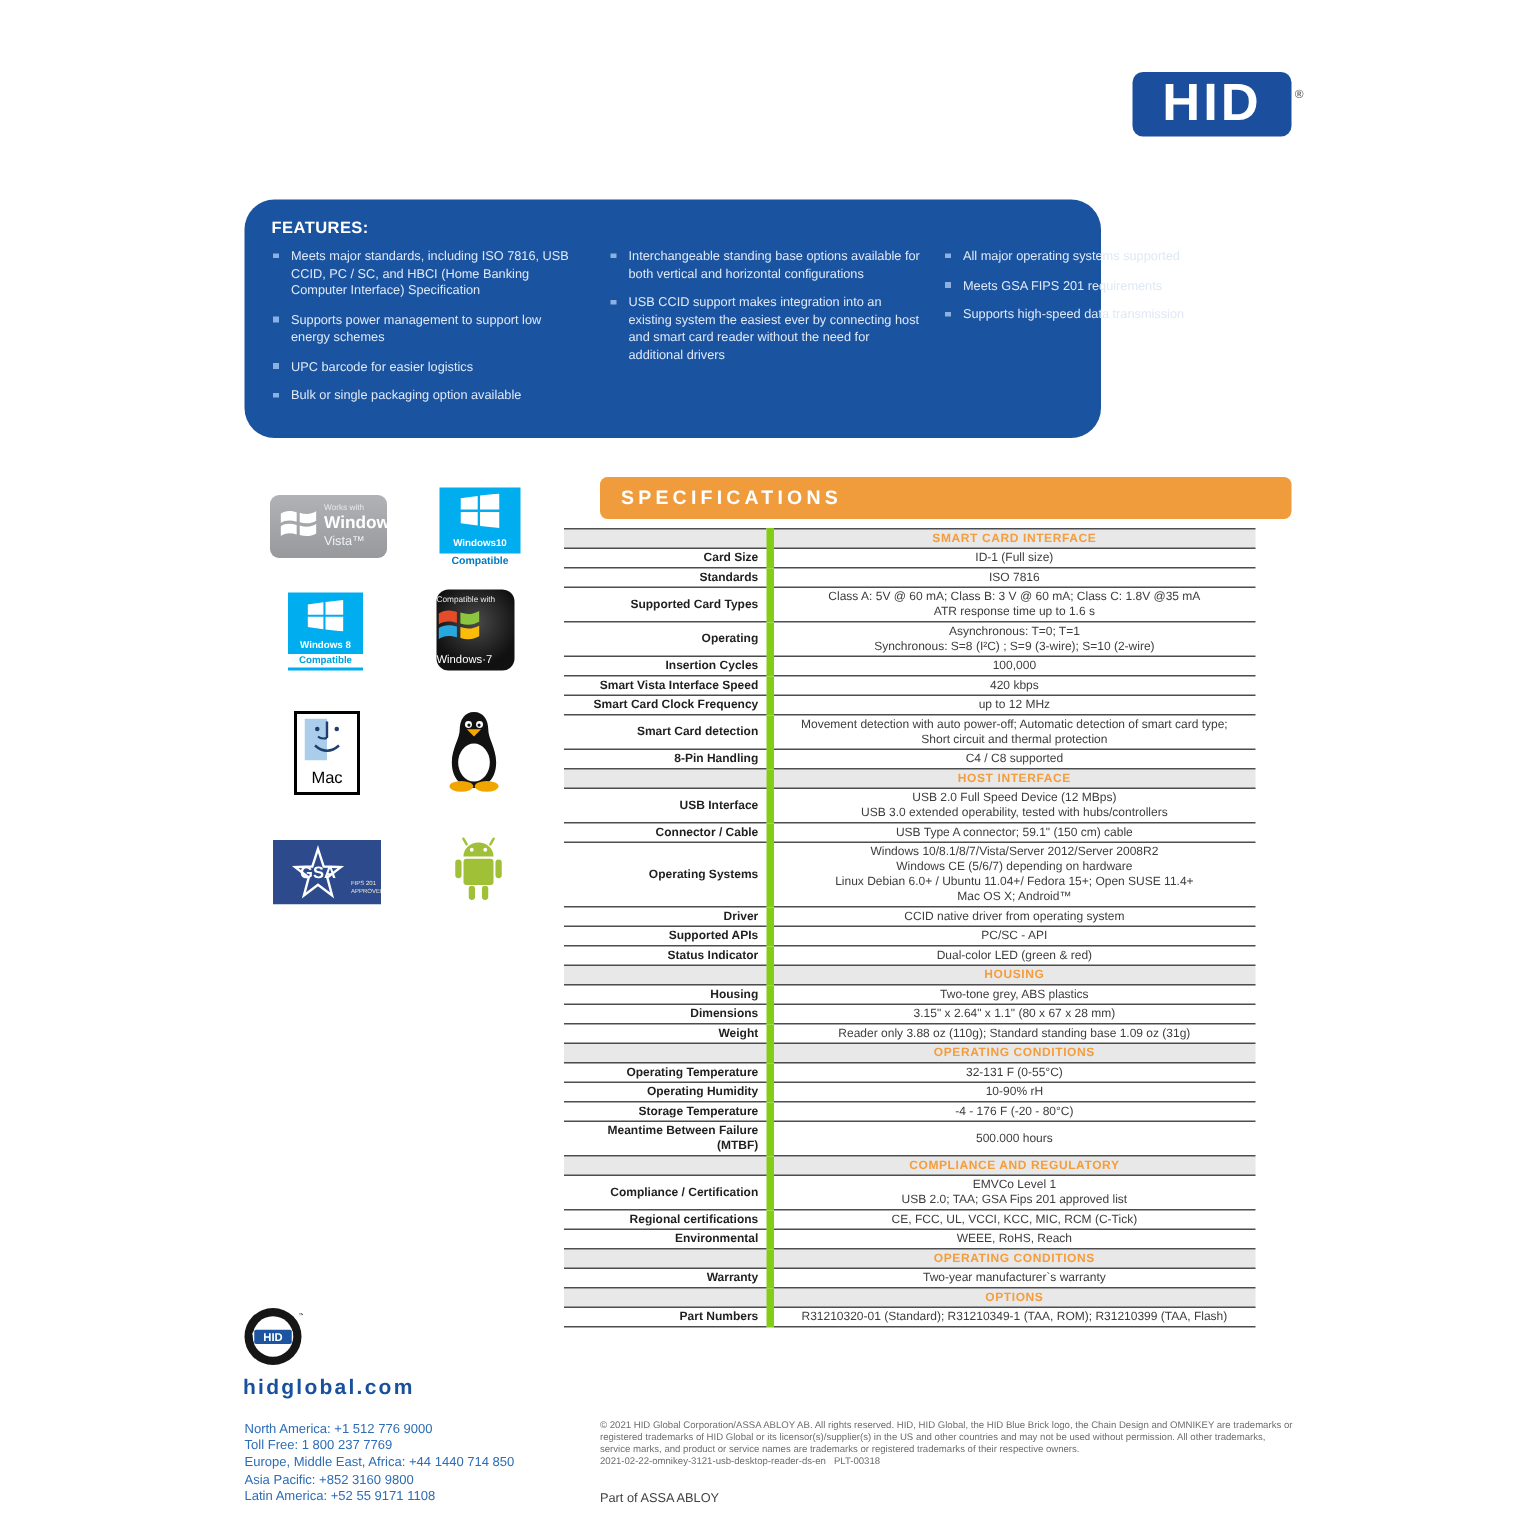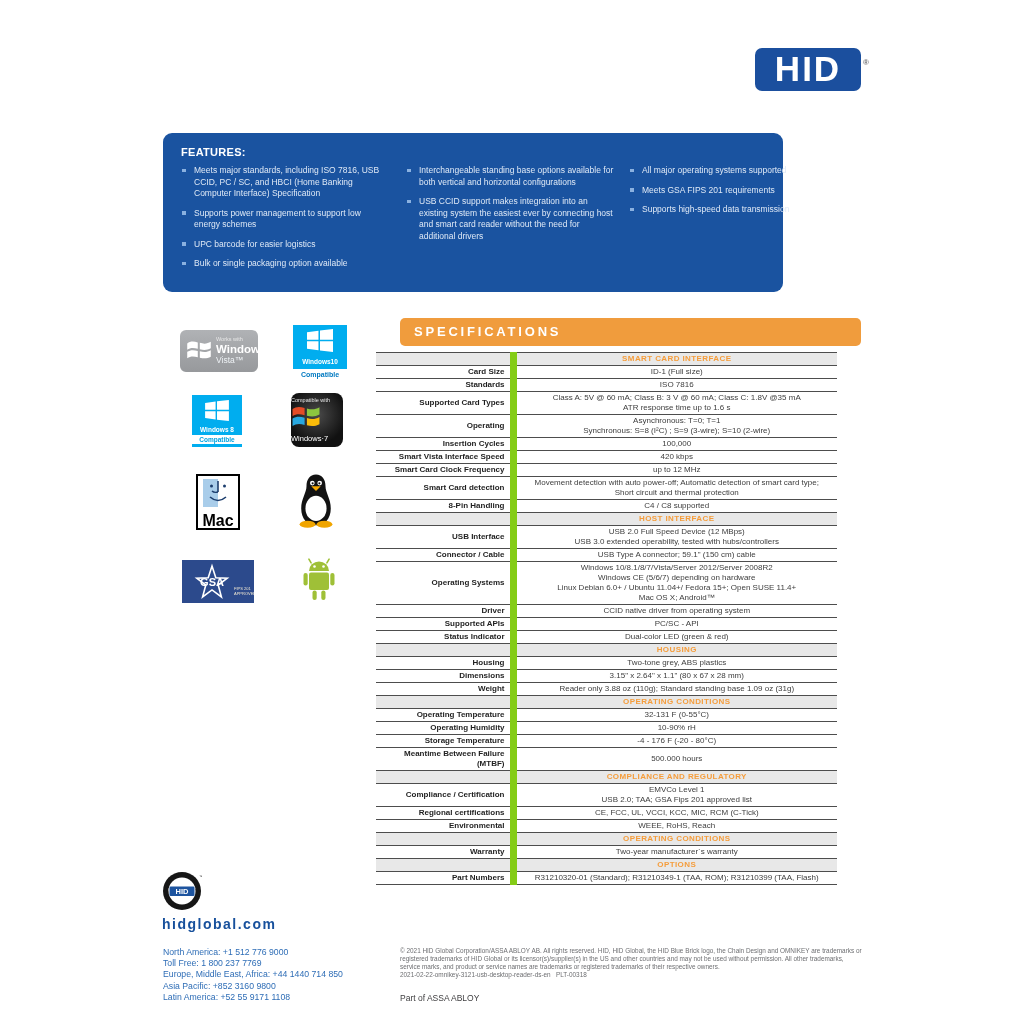--- a/index.html
+++ b/index.html
@@ -10,22 +10,22 @@
   }
   
   .hid-logo {
     position:absolute; left:755px; top:48px; width:106px; height:43px;
     background:#1b4f9e; border-radius:7px; color:#fff; text-align:center;
     font-weight:bold; font-size:35px; line-height:42px; letter-spacing:2px;
   }
   .hid-logo .reg { position:absolute; right:-8px; top:-6px; font-size:8px; color:#6d6e71; letter-spacing:0; }
   
   .features-box {
-    position:absolute; left:163px; top:133px; width:620px; height:159px;
-    background:#1a53a0; border-radius:9px; color:#dfe9f6;
+    position:absolute; left:163px; top:133px; width:571px; height:159px;
+    background:#1a53a0; border-radius:20px; color:#dfe9f6;
   }
   .features-title { position:absolute; left:18px; top:13px; color:#ffffff; font-weight:bold; font-size:11px; letter-spacing:.3px; }
   .features-col { position:absolute; top:32px; list-style:none; }
   .features-col.c0 { left:18px;  width:205px; }
   .features-col.c1 { left:243px; width:210px; }
   .features-col.c2 { left:466px; width:222px; }
   .features-col li {
     position:relative; padding-left:13px; margin-bottom:8px;
     font-size:8.5px; line-height:11.5px; color:#dfe9f6;
   }
@@ -44,38 +44,38 @@
   .win10-name { color:#fff; font-size:6.5px; font-weight:bold; margin-top:2px; }
   .win10-sub { color:#0079c1; font-size:7px; font-weight:bold; margin-top:2px; }
   .win8-badge { left:192px; top:395px; width:50px; height:52px; background:#00adef; text-align:center; padding-top:5px; }
   .win8-name { color:#fff; font-size:6.5px; font-weight:bold; margin-top:1px; }
   .win8-sub { background:#fff; color:#00a3e0; font-size:6.5px; font-weight:bold; margin-top:2px; line-height:9px; }
   .win7-badge { left:291px; top:393px; width:52px; height:54px; border-radius:8px;
     background:radial-gradient(circle at 50% 40%, #4a4a4a 0%, #111 70%); text-align:left; padding-top:4px; }
   .win7-top { color:#e8e8e8; font-size:5.5px; }
   .win7-name { color:#fff; font-size:7.5px; margin-top:1px; }
   .mac-badge { left:196px; top:474px; width:44px; height:56px; background:#fff; border:2px solid #000; text-align:center; padding-top:3px; }
-  .mac-name { font-size:16px; color:#000; margin-top:1px; font-weight:bold; }
+  .mac-name { font-size:11px; color:#000; margin-top:1px; font-weight:normal; }
   .tux-badge { left:297px; top:473px; }
   .gsa-badge { left:182px; top:560px; }
   .android-badge { left:299px; top:556px; }
   
   .spec-bar {
     position:absolute; left:400px; top:318px; width:461px; height:28px;
     background:#f09c3d; border-radius:5px; color:#fff; font-weight:bold;
     font-size:13px; letter-spacing:2.8px; line-height:28px; padding-left:14px;
   }
   .spec-table-wrap { position:absolute; left:376px; top:352px; width:461px; }
   table.spec { width:461px; border-collapse:collapse; table-layout:fixed; }
   table.spec td { border-top:1px solid #4d4d4d; vertical-align:middle; }
   table.spec tr:last-child td { border-bottom:1px solid #4d4d4d; }
   td.lbl {
     width:137px; text-align:right; font-weight:bold; color:#1f1f1f;
     font-size:8px; line-height:10px; padding:1px 5px 1px 2px;
-    border-right:7px solid #84cc16;
+    border-right:5px solid #84cc16;
   }
   td.val { text-align:center; color:#3d3d3d; font-size:8px; line-height:10px; padding:1px 6px; }
   tr.sec-row td { background:#e8e8e8; }
   td.sec-title { color:#f59d3c; font-weight:bold; letter-spacing:.4px; }
   
   .genuine-badge { position:absolute; left:162px; top:871px; }
   .site-link { position:absolute; left:162px; top:916px; font-size:14px; font-weight:bold; color:#17509c; letter-spacing:1.5px; }
   .contacts { position:absolute; left:163px; top:947px; font-size:8.7px; line-height:11.2px; color:#2e6db6; }
   .legal { position:absolute; left:400px; top:947px; width:462px; font-size:6.4px; line-height:7.8px; color:#6d6e71; }
   .doc-code { margin-top:1px; white-space:pre-wrap; }

